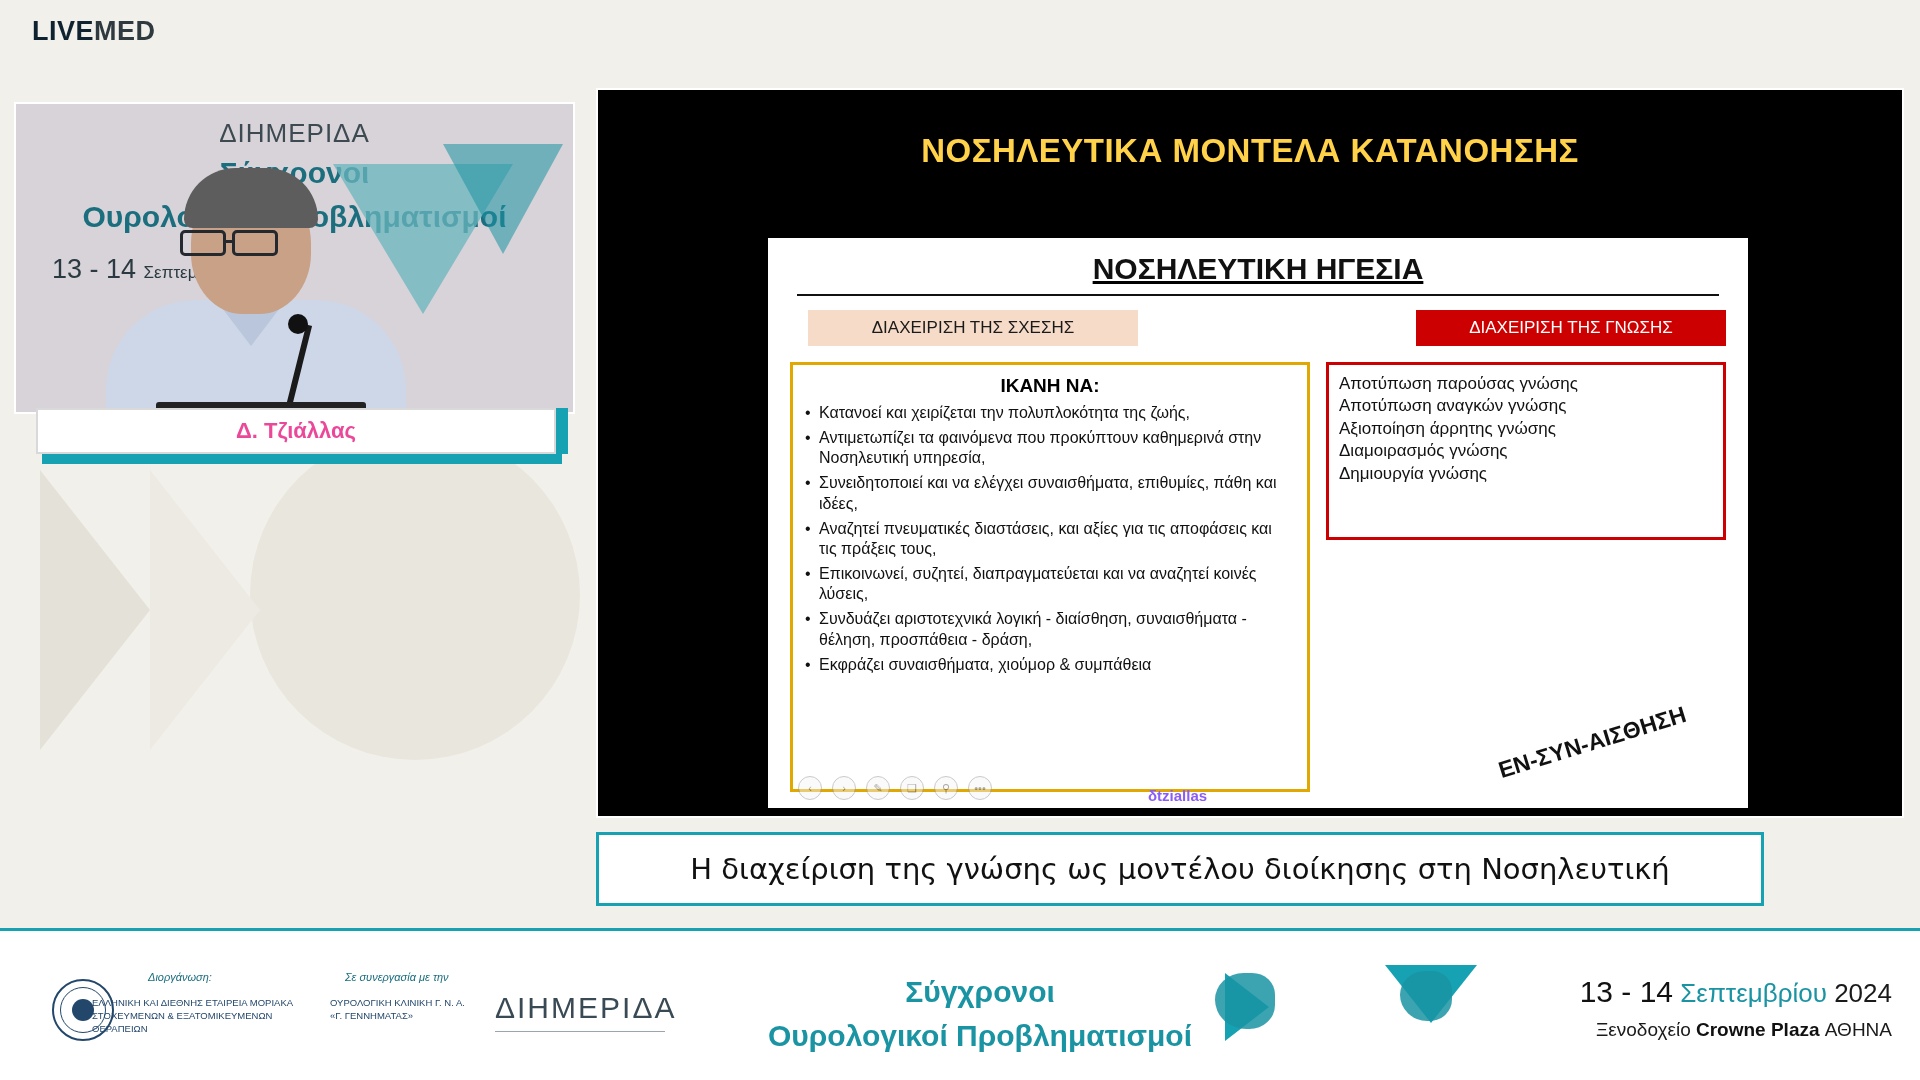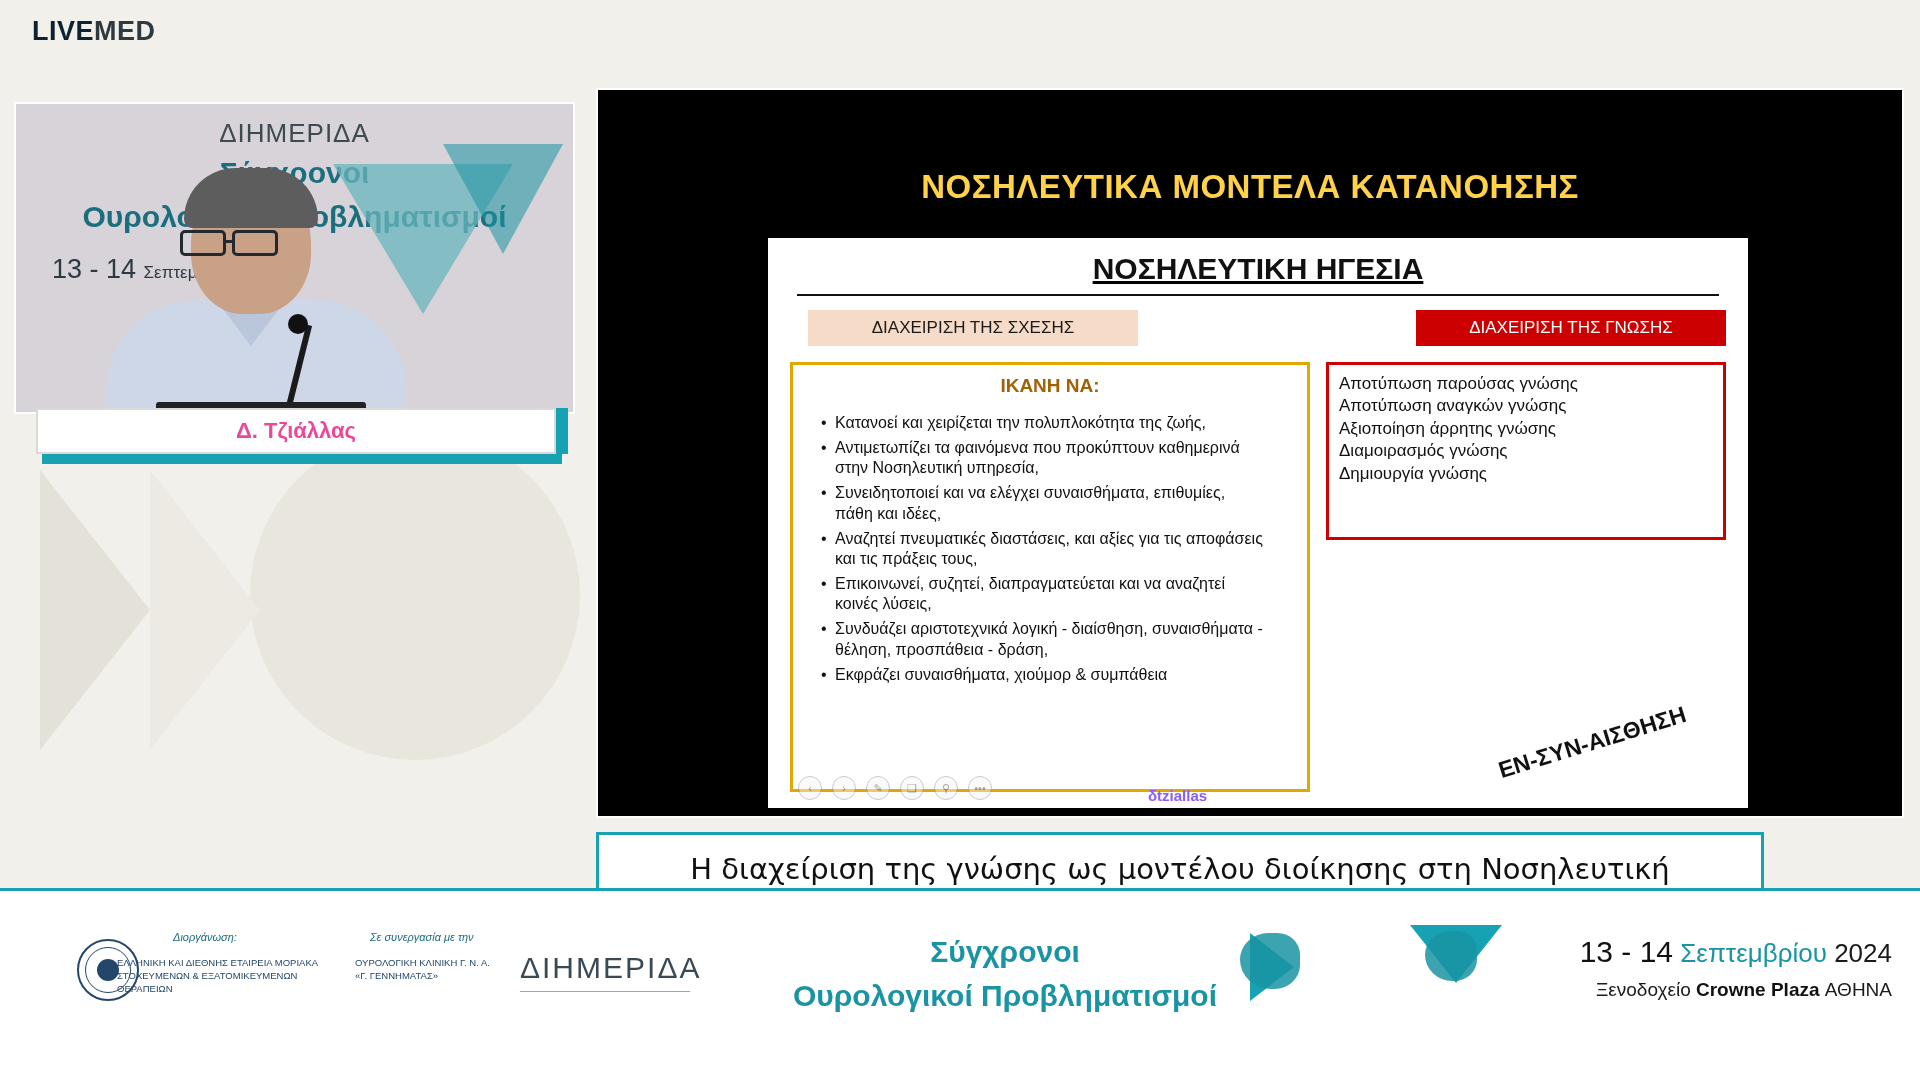--- a/index.html
+++ b/index.html
@@ -98,21 +98,21 @@
   
   .slide-wrap {
     position:absolute; left:596px; top:88px;
     width:1308px; height:730px;
     background:#000;
     border:2px solid #ffffff;
   }
   .slide-title {
     position:absolute; top:42px; left:0; width:100%;
     text-align:center;
-    color:#ffd24a; font-size:33px; font-weight:bold; letter-spacing:0.5px;margin-top:36px;
+    color:#ffd24a; font-size:33px; font-weight:bold; letter-spacing:0.5px;
   }
   .slide-white {
     position:absolute; left:170px; top:148px;
     width:980px; height:570px;
     background:#ffffff;
     text-decoration:underline;
   }
   .sw-title {
     text-align:center; font-size:30px; font-weight:bold; color:#111;
     padding-top:14px;
@@ -127,23 +127,23 @@
   .tag-knowledge {
     position:absolute; right:22px; top:72px; width:310px; height:36px;
     background:#cc0000; display:flex; align-items:center; justify-content:center;
     font-size:17px; color:#ffffff;
   }
   .box-left {
     position:absolute; left:22px; top:124px; width:520px; height:430px;
     border:3px solid #e0a800;
   }
   .box-left h4 {
-    margin:10px 0 6px; text-align:center; font-size:19px; font-weight:bold; color:#a16207;
-  }
-  .box-left ul { margin:16px; padding:0 24px 0 26px; list-style:none; }
+    margin:10px 0 6px; text-align:center; font-size:19px; font-weight:bold; color:#000000;
+  }
+  .box-left ul { margin:0; padding:0 24px 0 26px; list-style:none; }
   .box-left li {
     position:relative; font-size:16px; line-height:1.26; color:#111; margin-bottom:5px;
   }
   .box-left li::before {
     content:"•"; position:absolute; left:-14px; top:0;
   }
 
   .box-right {
     position:absolute; right:22px; top:124px; width:400px; height:178px;
     border:3px solid #cc0000; padding:8px 10px;
@@ -178,24 +178,23 @@
     background:#ffffff; border:3px solid #17a2b4;
     display:flex; align-items:center; justify-content:center;
   }
   .caption-text {
     font-family:"DejaVu Sans", sans-serif;
     font-size:29px; color:#111;
   }
 
   
   .footer {
-    position:absolute; left:0; bottom:0; width:1920px; height:192px;
+    position:absolute; left:0; bottom:0; width:1920px; height:152px;
     background:#ffffff;
     border-top:3px solid #17a2b4;
-    padding-left:25px;
   }
   .footer-inner { position:relative; width:100%; height:100%; }
 
   .seal {
     position:absolute; left:52px; top:48px; width:62px; height:62px;
     border-radius:50%; border:2px solid #23476b;
     display:flex; align-items:center; justify-content:center;
   }
   .seal-inner { width:46px;height:46px;border-radius:50%;border:1px solid #23476b; display:flex;align-items:center;justify-content:center;}
   .seal-core { width:22px;height:22px;border-radius:50%;background:#23476b;}

